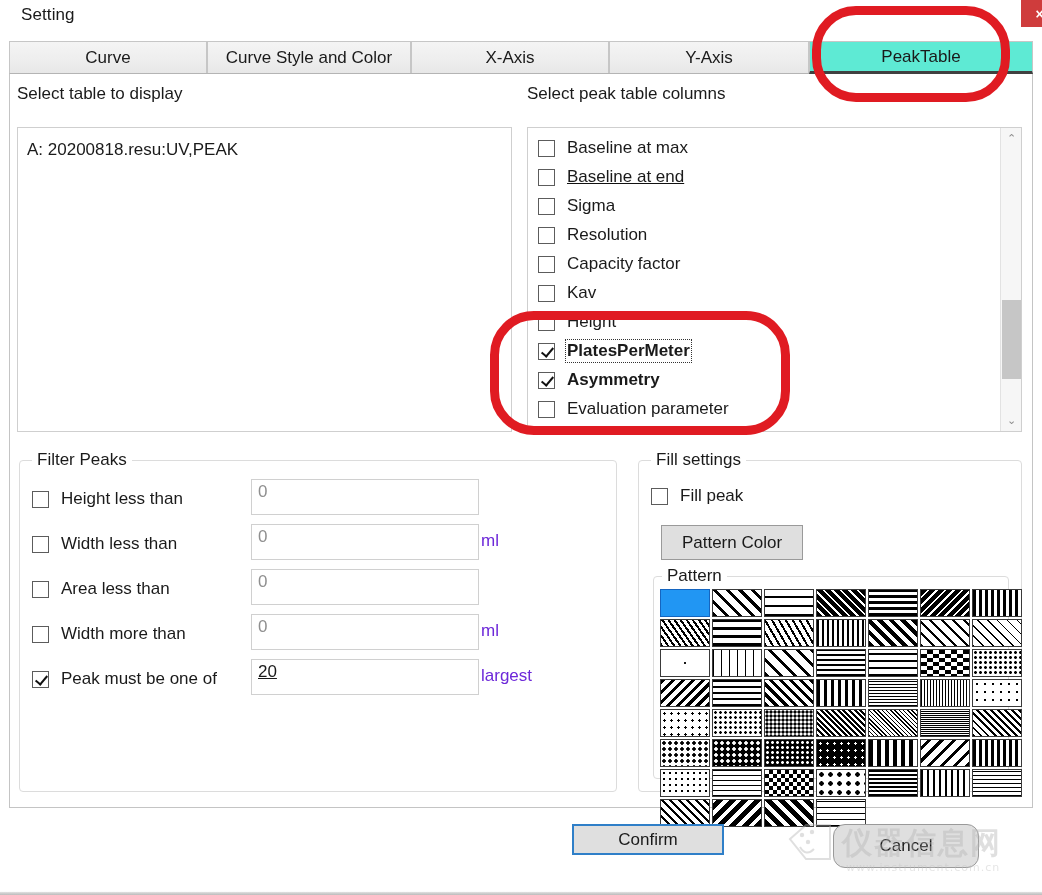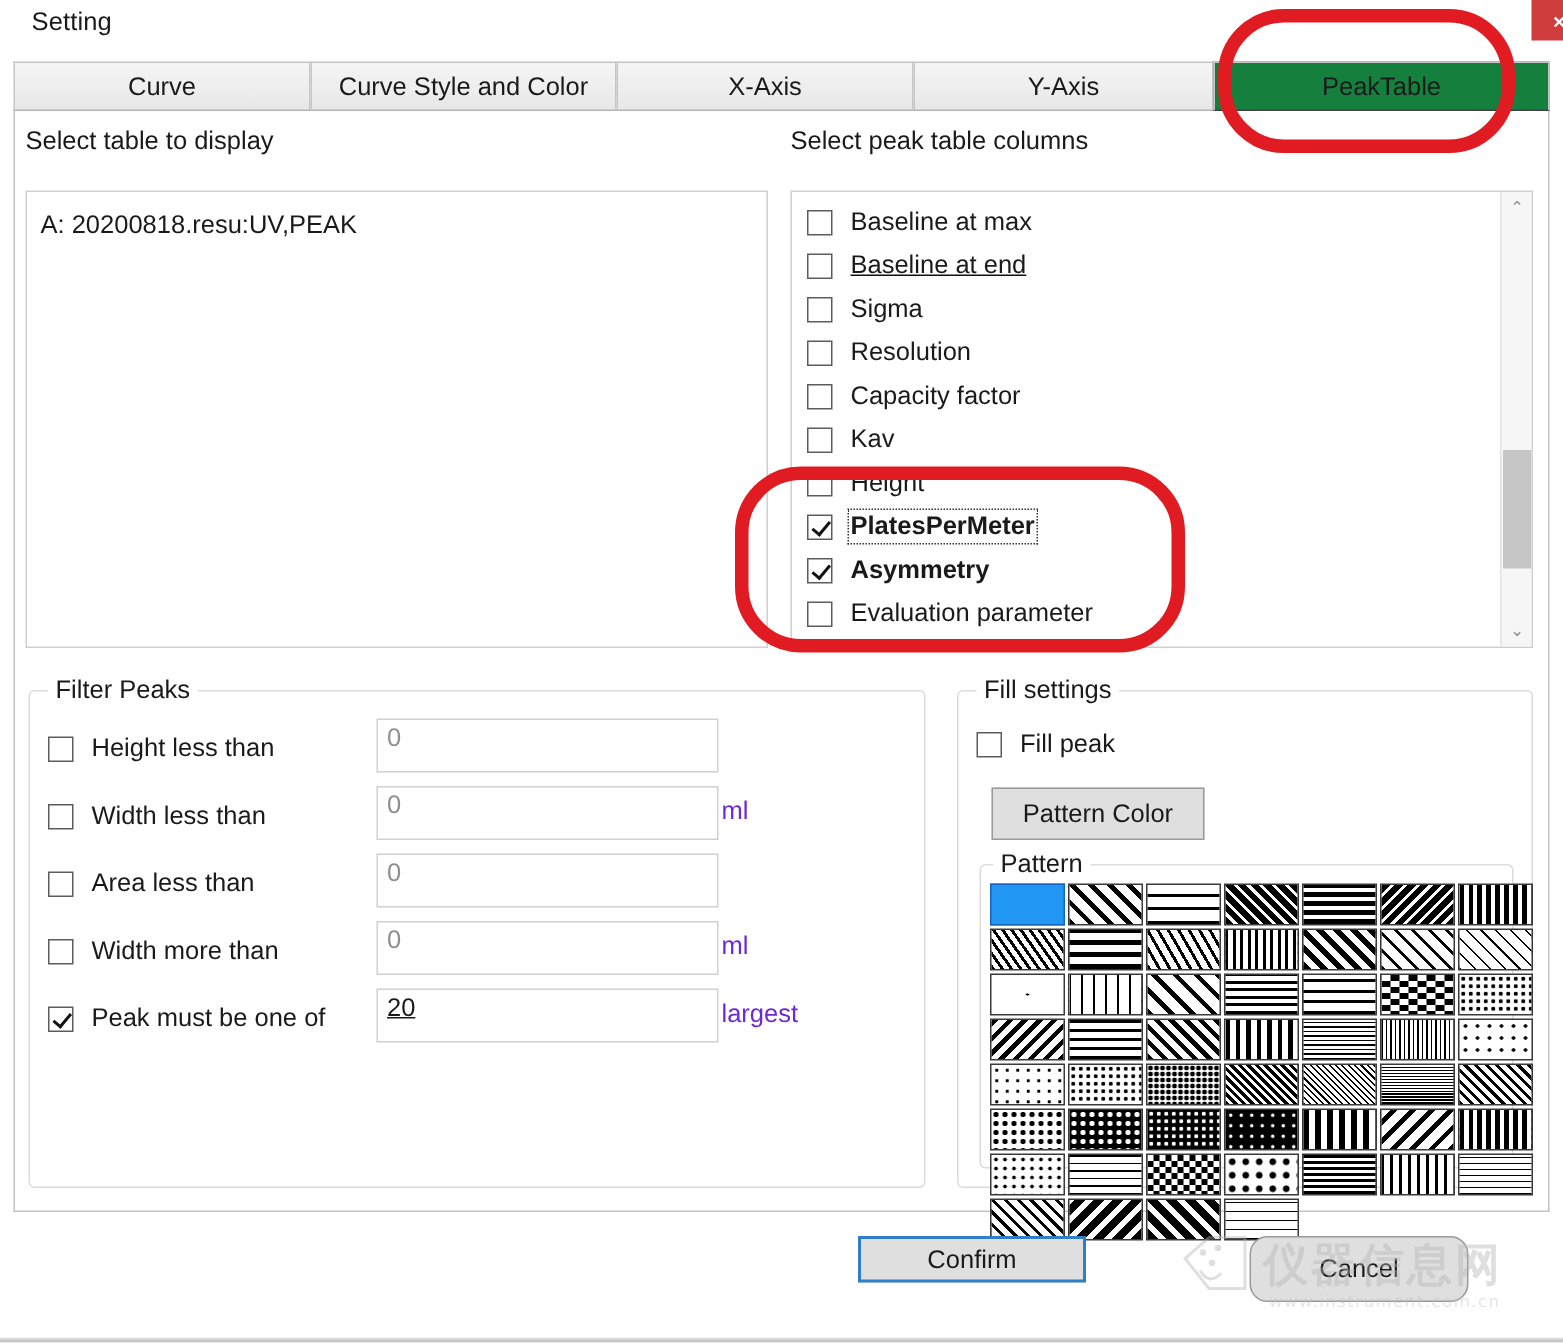--- a/index.html
+++ b/index.html
@@ -69,22 +69,22 @@
     display: flex;
     align-items: center;
     justify-content: center;
     font-size: 17px;
     color: #1a1a1a;
     cursor: pointer;
     overflow: hidden;
     white-space: nowrap;
   }
   .tab.active {
-    background: #15803d;
-    border-bottom: 1px solid #404040;
+    background: #5eead4;
+    border-bottom: 3px solid #404040;
     z-index: 3;
   }
 
   
   #tabpage {
     position: absolute;
     left: 9px; top: 73px;
     width: 1024px; height: 735px;
     box-sizing: border-box;
     border: 1px solid #c4c4c4;

